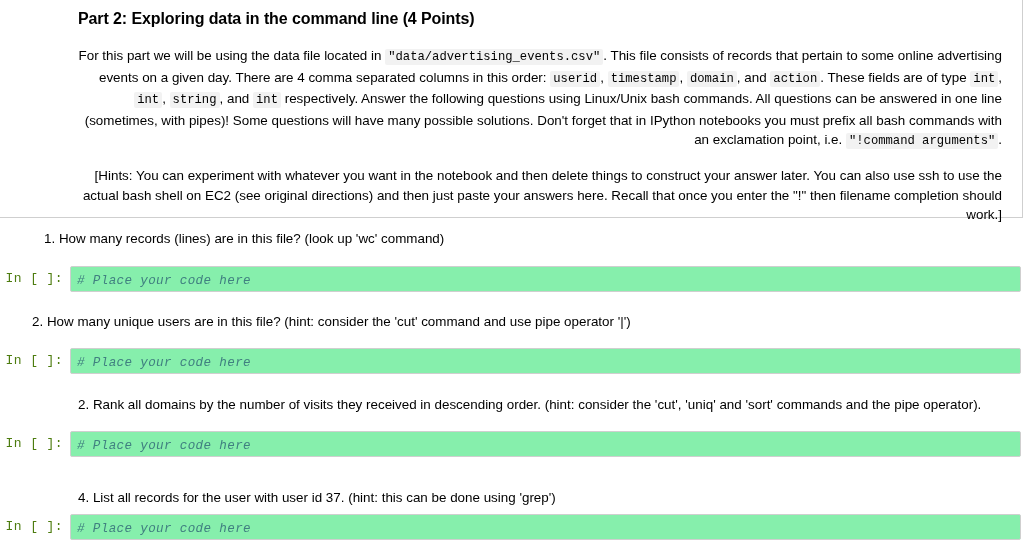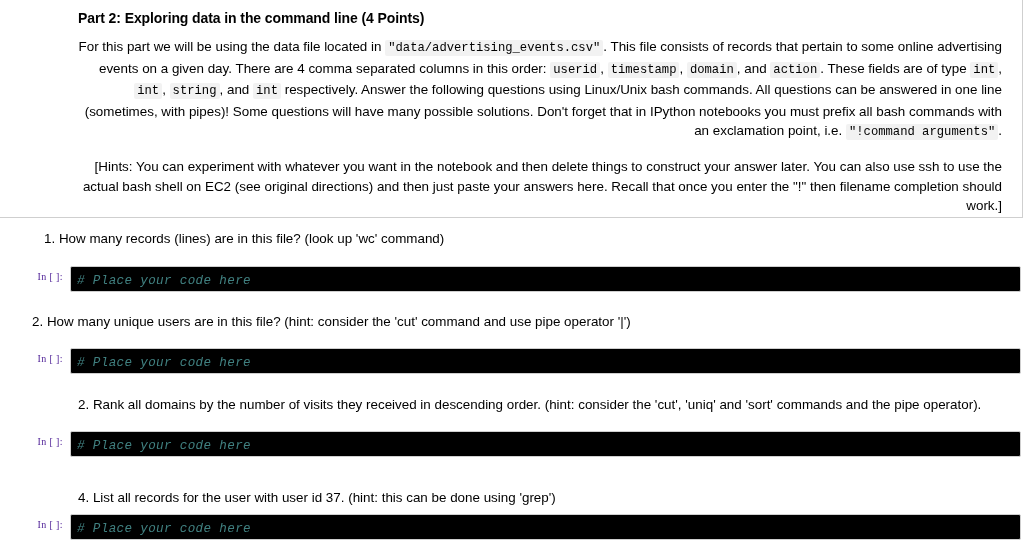--- a/index.html
+++ b/index.html
@@ -31,24 +31,24 @@
     border-left: none;
     border-top: none;
     background: #ffffff;
   }
   .md-inner {
     padding: 10px 14px 0 78px;
   }
 
   h1.part-title {
     font-family: "Liberation Sans", sans-serif;
-    font-size: 14px;
+    font-size: 16px;
     font-weight: bold;
     color: #000000;
-    margin: 6px 0 11px 0;
+    margin: 6px 0 18px 0;
     letter-spacing: -0.1px;
   }
 
   p.body {
     font-family: "Liberation Sans", sans-serif;
     font-size: 13.4px;
     line-height: 19.6px;
     color: #000000;
     margin: 0 0 14px 0;
     width: 924px;
@@ -89,31 +89,31 @@
     height: 28px;
     display: flex;
     align-items: flex-start;
   }
   .prompt {
     width: 70px;
     flex: 0 0 70px;
     text-align: right;
     padding-right: 7px;
     padding-top: 5px;
-    font-family: Liberation Serif, serif;
-    font-size: 10px;
-    color: #4c1d95;
+    font-family: Liberation Mono, monospace;
+    font-size: 13px;
+    color: #4d7c0f;
     letter-spacing: 0.4px;
     white-space: nowrap;
   }
   .code-input {
     flex: 1 1 auto;
     margin-right: 3px;
     height: 26px;
-    background: #000000;
+    background: #86efac;
     border: 1px solid #cfcfcf;
     border-radius: 2px;
     padding: 3px 0 0 6px;
     overflow: hidden;
   }
   .code-comment {
     font-family: "Liberation Mono", "DejaVu Sans Mono", monospace;
     font-size: 12.6px;
     font-style: italic;
     color: #408080;

